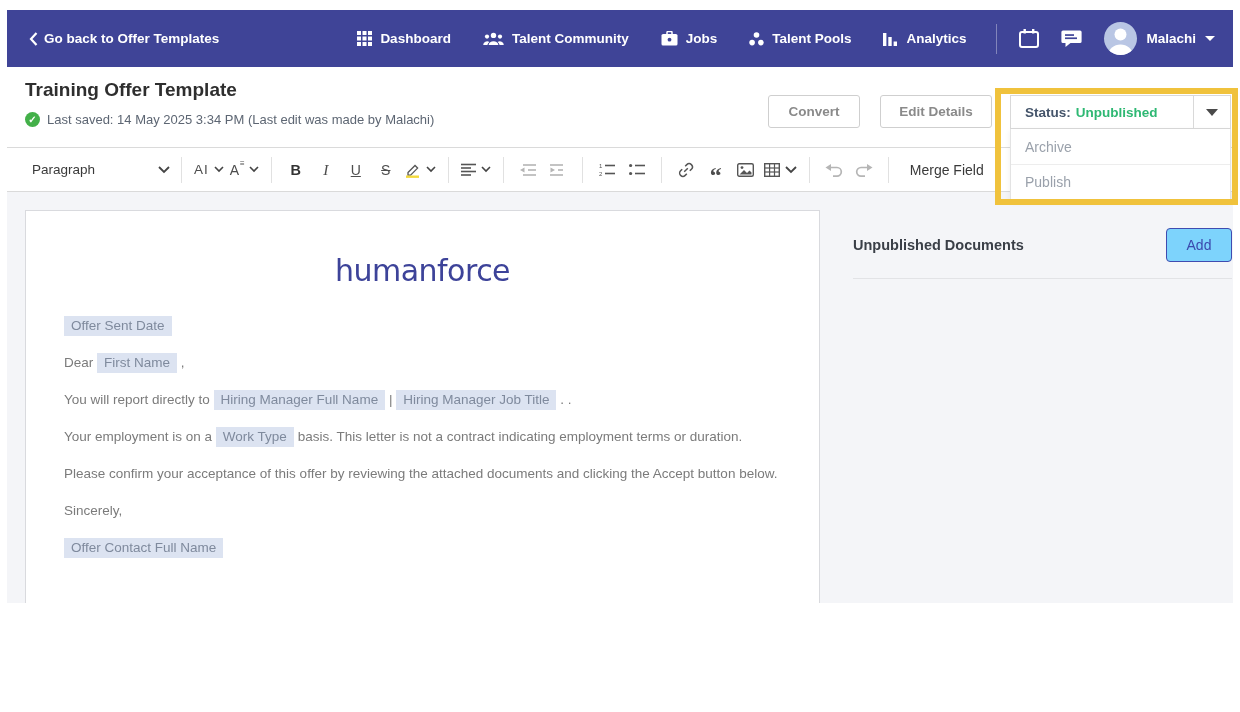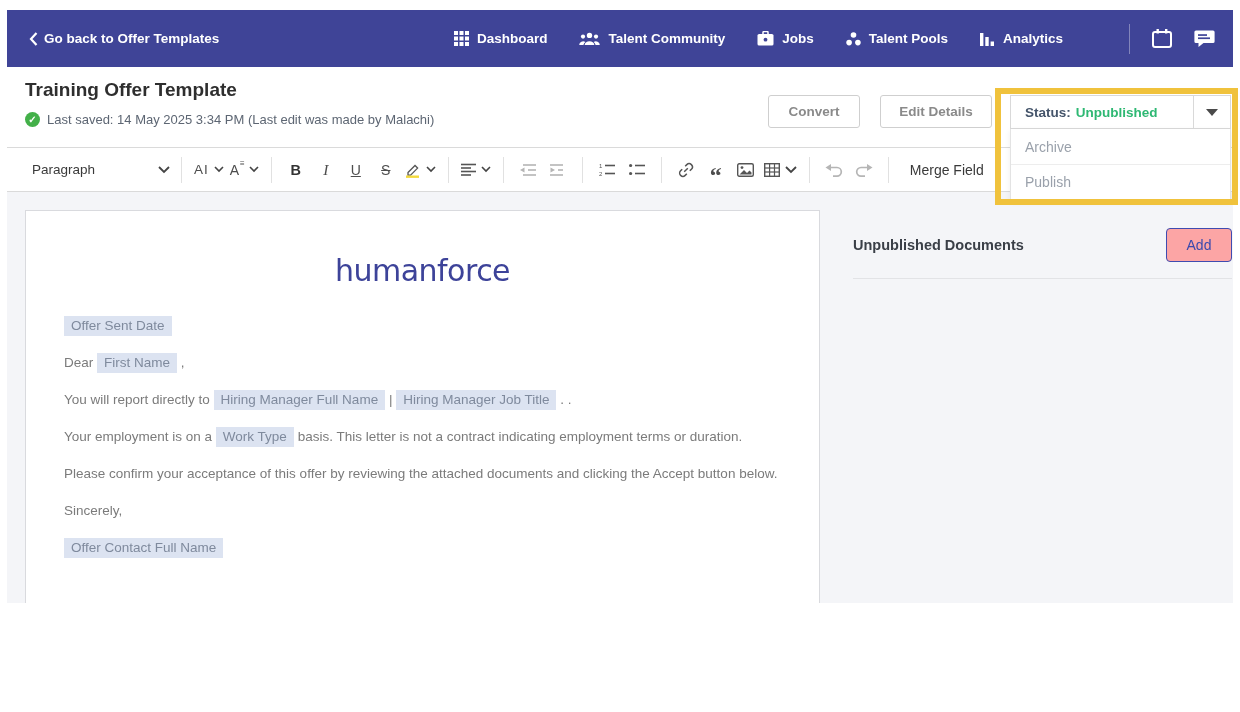--- a/index.html
+++ b/index.html
@@ -7,21 +7,20 @@
   body {
     width:1240px; height:712px; position:relative; overflow:hidden;
     background:#ffffff; font-family:"Liberation Sans", sans-serif;
   }
 
   
   .navbar {
     position:absolute; left:7px; top:10px; width:1226px; height:57px;
     background:#3f4497; color:#fff; display:flex; 
     padding:0 18px 0 22px;
-    gap:36px;
   }
   .back-link { display:flex; align-items:center; gap:6px; font-size:13.5px; font-weight:700; cursor:pointer; }
   .nav-main { margin-left:auto; display:flex; align-items:center; gap:32px; }
   .nav-item { display:flex; align-items:center; gap:8px; font-size:13.5px; font-weight:700; cursor:pointer; white-space:nowrap; }
   .nav-right { display:flex; align-items:center; gap:22px; margin-left:30px; }
   .nav-divider { width:1px; height:30px; background:rgba(255,255,255,0.35); }
   .avatar { width:33px; height:33px; border-radius:50%; background:#b9c6e4; display:flex; align-items:flex-end; justify-content:center; overflow:hidden; }
   .user { display:flex; align-items:center; gap:9px; cursor:pointer; }
   .user-name { font-size:13.5px; font-weight:700; }
   .caret-down-white { width:0; height:0; border-left:5px solid transparent; border-right:5px solid transparent; border-top:5px solid #fff; }
@@ -89,21 +88,21 @@
   .doc-logo { text-align:center; margin-top:42px; margin-bottom:26px; font-family:"DejaVu Sans", sans-serif; font-size:30px; font-weight:500; color:#3d4399; letter-spacing:-0.5px; line-height:36px; }
   .doc-body { padding:0 38px; font-size:13.5px; color:#7b7b7b; }
   .doc-line { margin:0 0 16px 0; line-height:21px; }
   .merge-chip { display:inline-block; background:#dce3f1; color:#7f8a9d; padding:2px 7px; border-radius:0; line-height:16px; cursor:pointer; }
   .misspell { text-decoration:underline wavy #e05d4b; text-decoration-thickness:1px; text-underline-offset:3px; }
 
   
   .side-panel { position:absolute; left:846px; top:36px; width:379px; }
   .side-header { display:flex; align-items:center; justify-content:space-between; }
   .side-title { font-size:14.5px; font-weight:700; color:#3a3f47; }
-  .add-btn { width:66px; height:34px; background:#fca5a5; border:1px solid #3f4bb0; border-radius:4px; color:#3b49ad; font-size:14px; font-family:inherit; cursor:pointer; }
+  .add-btn { width:66px; height:34px; background:#7dd3fc; border:1px solid #3f4bb0; border-radius:4px; color:#3b49ad; font-size:14px; font-family:inherit; cursor:pointer; }
   .side-divider { margin-top:16px; border-bottom:1px solid #e2e3e6; }
 
   svg { display:block; }
 </style>
 </head>
 <body>
 
 <div class="navbar">
   <div class="back-link">
     <span>
@@ -187,20 +186,30 @@
           <rect x="13" y="0" width="2.4" height="4.5" fill="#fff"></rect>
         </svg>
     </span>
     <span style="cursor:pointer;">
       <svg width="21" height="18" viewBox="0 0 21 18">
           <path d="M2 0.5 h17 a1.6 1.6 0 0 1 1.6 1.6 v9.3 a1.6 1.6 0 0 1-1.6 1.6 H9.5 L4.5 17 v-4 H2 a1.6 1.6 0 0 1-1.6-1.6 V2.1 A1.6 1.6 0 0 1 2 0.5 z" fill="#fff"></path>
           <rect x="4" y="4.2" width="9" height="1.7" fill="#3f4497"></rect>
           <rect x="4" y="7.4" width="12" height="1.7" fill="#3f4497"></rect>
         </svg>
     </span>
+    <div class="user">
+      <div class="avatar">
+        <svg width="33" height="33" viewBox="0 0 33 33">
+            <circle cx="16.5" cy="12.5" r="6" fill="#fff"></circle>
+            <path d="M4.5 33 a12 10.5 0 0 1 24 0 z" fill="#fff"></path>
+          </svg>
+      </div>
+      <span class="user-name">Malachi</span>
+      <span class="caret-down-white"></span>
+    </div>
   </div>
 </div>
 
 <div class="page-header">
   <h1 class="page-title">Training Offer Template</h1>
   <div class="last-saved">
     <span class="check-circle">✓</span>
     <span>Last saved: 14 May 2025 3:34 PM (Last edit was made by Malachi)</span>
   </div>
   <button class="hdr-btn btn-convert">Convert</button>

